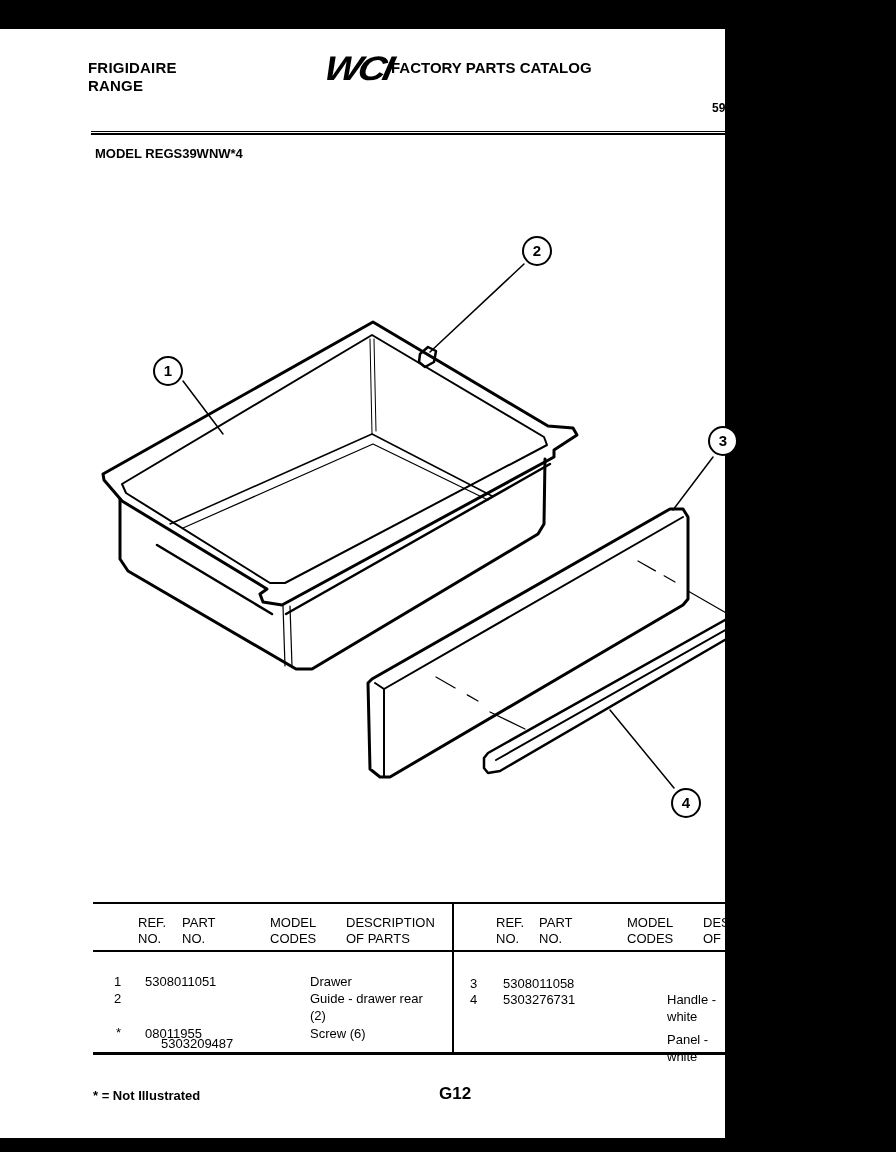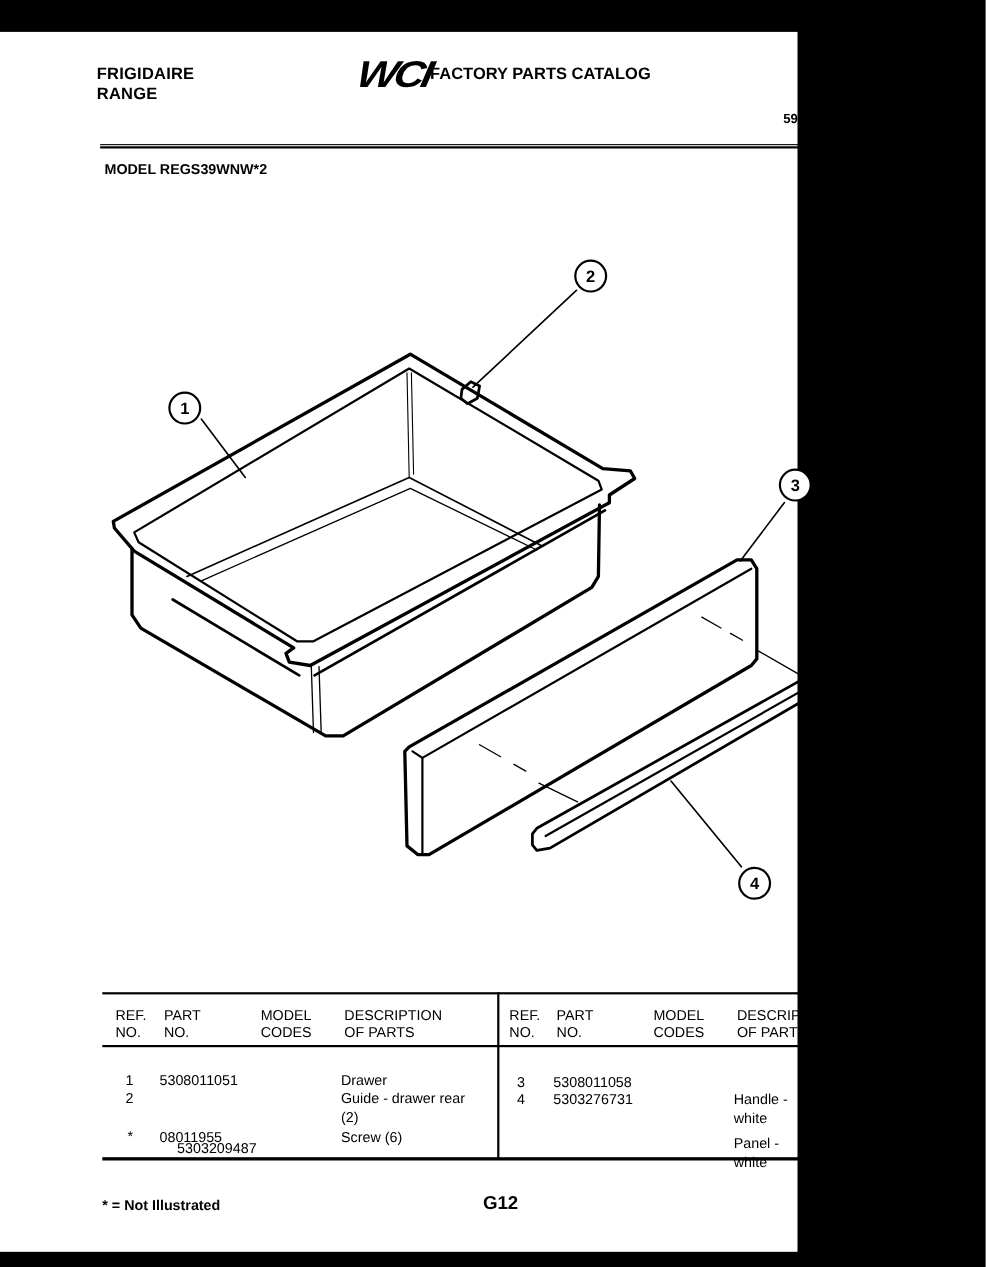--- a/index.html
+++ b/index.html
@@ -16,41 +16,41 @@
   .hdr-title { left: 391px; top: 30px; font-weight: bold; font-size: 15px; line-height: 18px; }
   .hdr-num { left: 712px; top: 30px; font-weight: bold; font-size: 12px; line-height: 18px; margin-top: 40px; }
   .rule1 { left: 91px; top: 102px; width: 706px; height: 4px; border-top: 1px solid #000; border-bottom: 2px solid #000; box-sizing: border-box; }
   .model { left: 95px; top: 117px; font-weight: bold; font-size: 13px; }
   .diagram { left: 0; top: 0; width: 861px; height: 860px; }
   .fig-code { left: 748px; top: 849px; font-size: 13px; }
   .tbl-top { left: 93px; top: 873px; width: 707px; height: 0; border-top: 2px solid #000; }
   .tbl-hdr-bot { left: 93px; top: 921px; width: 707px; height: 0; border-top: 2px solid #000; }
   .tbl-bot { left: 93px; top: 1023px; width: 707px; height: 0; border-top: 3px solid #000; }
   .tbl-div { left: 452px; top: 873px; width: 0; height: 152px; border-left: 2px solid #000; }
-  .th { font-size: 13px; line-height: 16px; top: 886px; }
+  .th { font-size: 13px; line-height: 16px; top: 886px; margin-left: 33px; }
   .td { font-size: 13px; line-height: 17px; }
   .foot-note { left: 93px; top: 1043px; font-weight: bold; font-size: 13px; margin-top: 16px; }
   .foot-page { left: 439px; top: 1055px; font-weight: bold; font-size: 17px; text-align: right; }
   .foot-date { left: 770px; top: 1048px; font-weight: bold; font-size: 13px; }
 </style>
 </head>
 <body>
 
 <div class="page">
 
   <div class="abs hdr-left">
     <div>FRIGIDAIRE</div>
     <div>RANGE</div>
   </div>
   <div class="abs hdr-logo">WCI</div>
   <div class="abs hdr-title">FACTORY PARTS CATALOG</div>
   <div class="abs hdr-num">5995209631</div>
 
   <div class="abs rule1"></div>
-  <div class="abs model">MODEL REGS39WNW*2</div>
+  <div class="abs model">MODEL REGS39WNW*4</div>
 
   <svg class="abs diagram" viewBox="0 0 861 860" xmlns="http://www.w3.org/2000/svg">
     <g fill="none" stroke="#000" stroke-linejoin="round" stroke-linecap="round">
 
       <g>
 
         <path d="M103,445 L373,293 L548,397 L573,399 L577,406 L554,421 L554,428 L282,576 L263,573 L260,565 L267,560 L122,472 L104,451 Z" stroke-width="3"></path>
 
         <path d="M122,455 L372,306 L544,408 L547,416 L285,554 L270,554 L254,544 L126,464 Z" stroke-width="2"></path>
 

